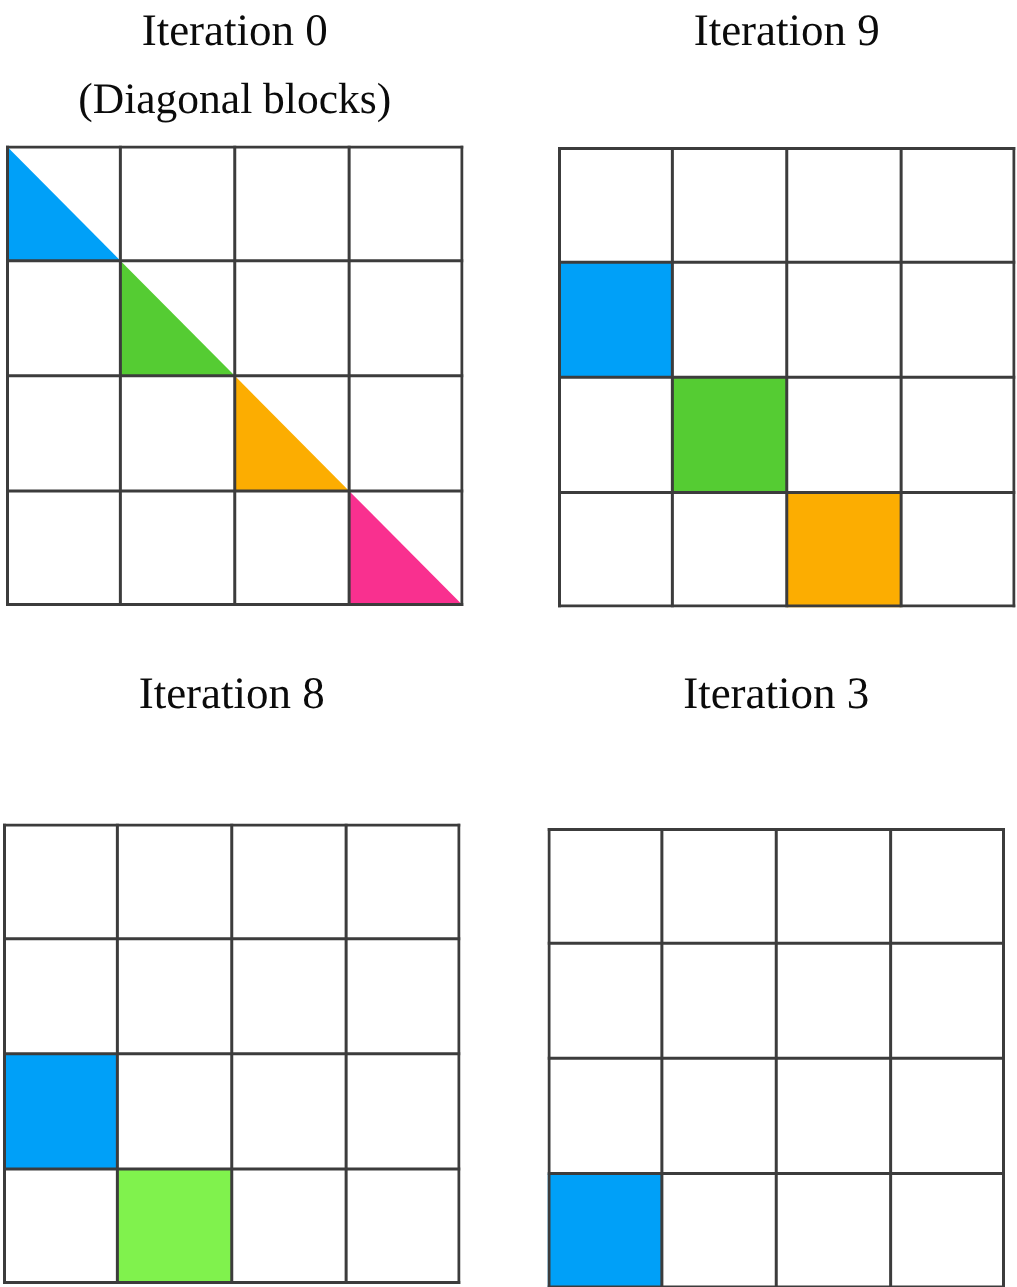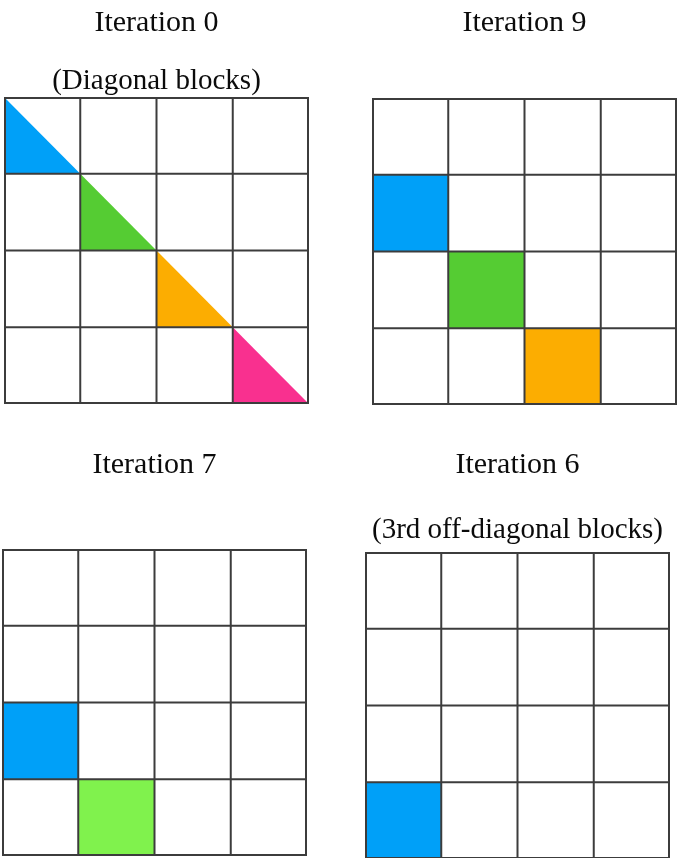--- a/index.html
+++ b/index.html
@@ -36,21 +36,20 @@
     color: #0b0b0b;
   }
   .panel-subtitle {
     position: absolute;
     width: 305px;
     text-align: center;
     font-size: 29px;
     line-height: 36px;
     white-space: nowrap;
     color: #0b0b0b;
-    margin-top: 13px;
   }
   
   .p0 .panel-title,   .p1 .panel-title   { top: 3px;  }
   .p0 .panel-subtitle,.p1 .panel-subtitle{ top: 48px; }
   
   .p2 .panel-title,   .p3 .panel-title   { top: 16px; }
   .p2 .panel-subtitle,.p3 .panel-subtitle{ top: 68px; }
 
   
   .p0 .panel-title, .p0 .panel-subtitle { left: 4px; }
@@ -110,41 +109,40 @@
           <line x1="304" y1="0" x2="304" y2="307" stroke="#3C3C3C" stroke-width="2"></line>
           <line x1="0" y1="1" x2="305" y2="1" stroke="#3C3C3C" stroke-width="2"></line>
           <line x1="0" y1="76.75" x2="305" y2="76.75" stroke="#3C3C3C" stroke-width="2"></line>
           <line x1="0" y1="153.5" x2="305" y2="153.5" stroke="#3C3C3C" stroke-width="2"></line>
           <line x1="0" y1="230.25" x2="305" y2="230.25" stroke="#3C3C3C" stroke-width="2"></line>
           <line x1="0" y1="306" x2="305" y2="306" stroke="#3C3C3C" stroke-width="2"></line>
         </svg></div>
   </div>
 
   <div class="panel p2">
-    <div class="panel-title">Iteration 7</div>
+    <div class="panel-title">Iteration 8</div>
     <div class="grid-box"><svg width="305" height="307">
           <rect x="0" y="0" width="305" height="307" fill="#FFFFFF"></rect>
           <rect x="0" y="153.5" width="76.25" height="76.75" fill="#00A0F8"></rect>
           <rect x="76.25" y="230.25" width="76.25" height="76.75" fill="#80F24D"></rect>
           <line x1="1" y1="0" x2="1" y2="307" stroke="#3C3C3C" stroke-width="2"></line>
           <line x1="76.25" y1="0" x2="76.25" y2="307" stroke="#3C3C3C" stroke-width="2"></line>
           <line x1="152.5" y1="0" x2="152.5" y2="307" stroke="#3C3C3C" stroke-width="2"></line>
           <line x1="228.75" y1="0" x2="228.75" y2="307" stroke="#3C3C3C" stroke-width="2"></line>
           <line x1="304" y1="0" x2="304" y2="307" stroke="#3C3C3C" stroke-width="2"></line>
           <line x1="0" y1="1" x2="305" y2="1" stroke="#3C3C3C" stroke-width="2"></line>
           <line x1="0" y1="76.75" x2="305" y2="76.75" stroke="#3C3C3C" stroke-width="2"></line>
           <line x1="0" y1="153.5" x2="305" y2="153.5" stroke="#3C3C3C" stroke-width="2"></line>
           <line x1="0" y1="230.25" x2="305" y2="230.25" stroke="#3C3C3C" stroke-width="2"></line>
           <line x1="0" y1="306" x2="305" y2="306" stroke="#3C3C3C" stroke-width="2"></line>
         </svg></div>
   </div>
 
   <div class="panel p3">
-    <div class="panel-title">Iteration 6</div>
-    <div class="panel-subtitle">(3rd off-diagonal blocks)</div>
+    <div class="panel-title">Iteration 3</div>
     <div class="grid-box"><svg width="305" height="307">
           <rect x="0" y="0" width="305" height="307" fill="#FFFFFF"></rect>
           <rect x="0" y="230.25" width="76.25" height="76.75" fill="#00A0F8"></rect>
           <line x1="1" y1="0" x2="1" y2="307" stroke="#3C3C3C" stroke-width="2"></line>
           <line x1="76.25" y1="0" x2="76.25" y2="307" stroke="#3C3C3C" stroke-width="2"></line>
           <line x1="152.5" y1="0" x2="152.5" y2="307" stroke="#3C3C3C" stroke-width="2"></line>
           <line x1="228.75" y1="0" x2="228.75" y2="307" stroke="#3C3C3C" stroke-width="2"></line>
           <line x1="304" y1="0" x2="304" y2="307" stroke="#3C3C3C" stroke-width="2"></line>
           <line x1="0" y1="1" x2="305" y2="1" stroke="#3C3C3C" stroke-width="2"></line>
           <line x1="0" y1="76.75" x2="305" y2="76.75" stroke="#3C3C3C" stroke-width="2"></line>

